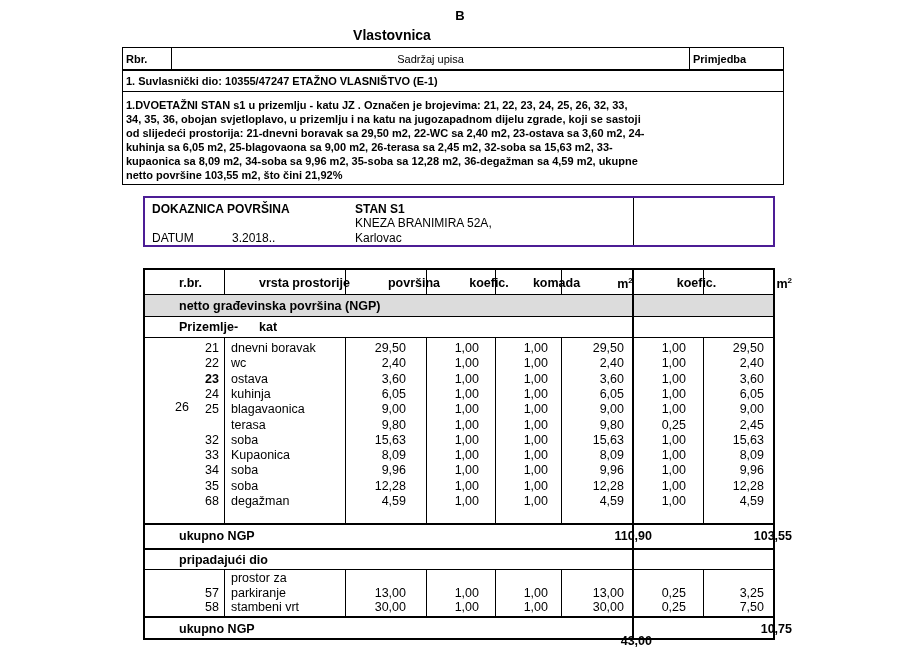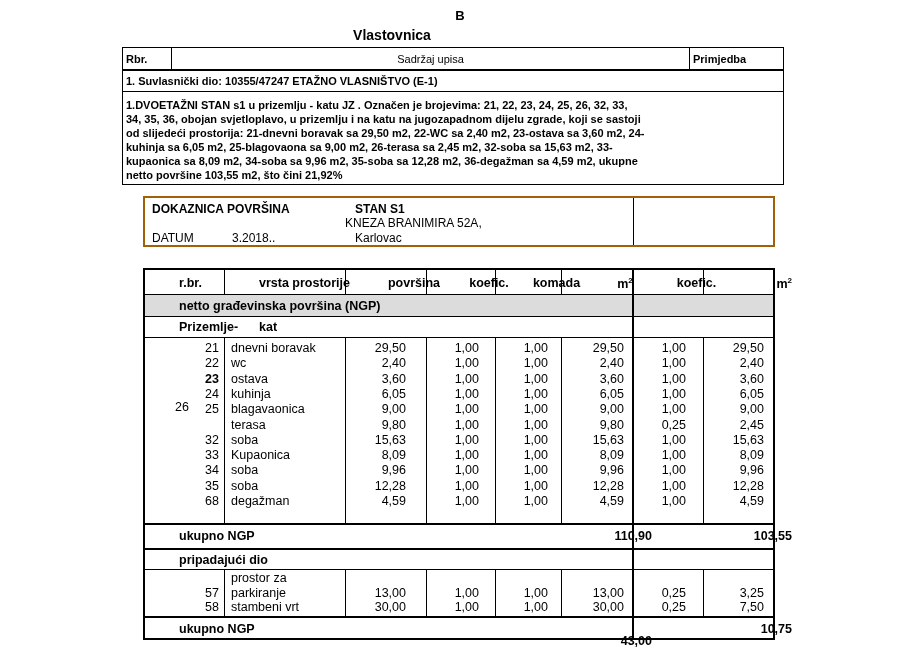--- a/index.html
+++ b/index.html
@@ -13,27 +13,27 @@
   .vl { left:122px; top:47px; width:662px; border:1px solid #000; box-sizing:border-box; font-size:11px; }
   .vl-head { display:flex; height:21px; border-bottom:2px solid #000; }
   .vl-head div { display:flex; align-items:center; padding-left:3px; box-sizing:border-box; }
   .vl-h1 { width:49px; border-right:1px solid #000; font-weight:bold; }
   .vl-h2 { width:518px; border-right:1px solid #000; justify-content:center; padding-left:0 !important; }
   .vl-h3 { flex:1; font-weight:bold; }
   .vl-row1 { height:20px; line-height:20px; padding-left:3px; font-weight:bold; border-bottom:1px solid #000; }
   .vl-body { padding:6px 3px 2px 3px; font-weight:bold; line-height:14px; width:585px; }
 
   
-  .dk { left:143px; top:196px; width:632px; height:51px; border:2px solid #a16207; box-sizing:border-box; font-size:12px; }
+  .dk { left:143px; top:196px; width:632px; height:51px; border:2px solid #4c1d95; box-sizing:border-box; font-size:12px; }
   .dk-left { position:absolute; left:0; top:0; width:488px; height:100%; border-right:1px solid #000; }
   .dk-t { position:absolute; left:7px; top:4px; font-weight:bold; }
   .dk-datum { position:absolute; left:7px; top:33px; }
   .dk-date { position:absolute; left:87px; top:33px; }
   .dk-stan { position:absolute; left:210px; top:4px; font-weight:bold; }
-  .dk-addr { position:absolute; left:200px; top:18px; }
+  .dk-addr { position:absolute; left:210px; top:18px; }
   .dk-city { position:absolute; left:210px; top:33px; }
 
   
   .mt { left:143px; top:268px; width:632px; height:372px; border:2px solid #000; box-sizing:border-box; font-size:12.5px; }
   .vline { position:absolute; background:#000; width:1px; }
   .vline.thick { width:2px; }
   .hline { position:absolute; left:0; width:628px; background:#000; height:1px; }
   .hline.thick { height:2px; }
   .cell { position:absolute; white-space:nowrap; }
   .b { font-weight:bold;padding-left:28px; }

